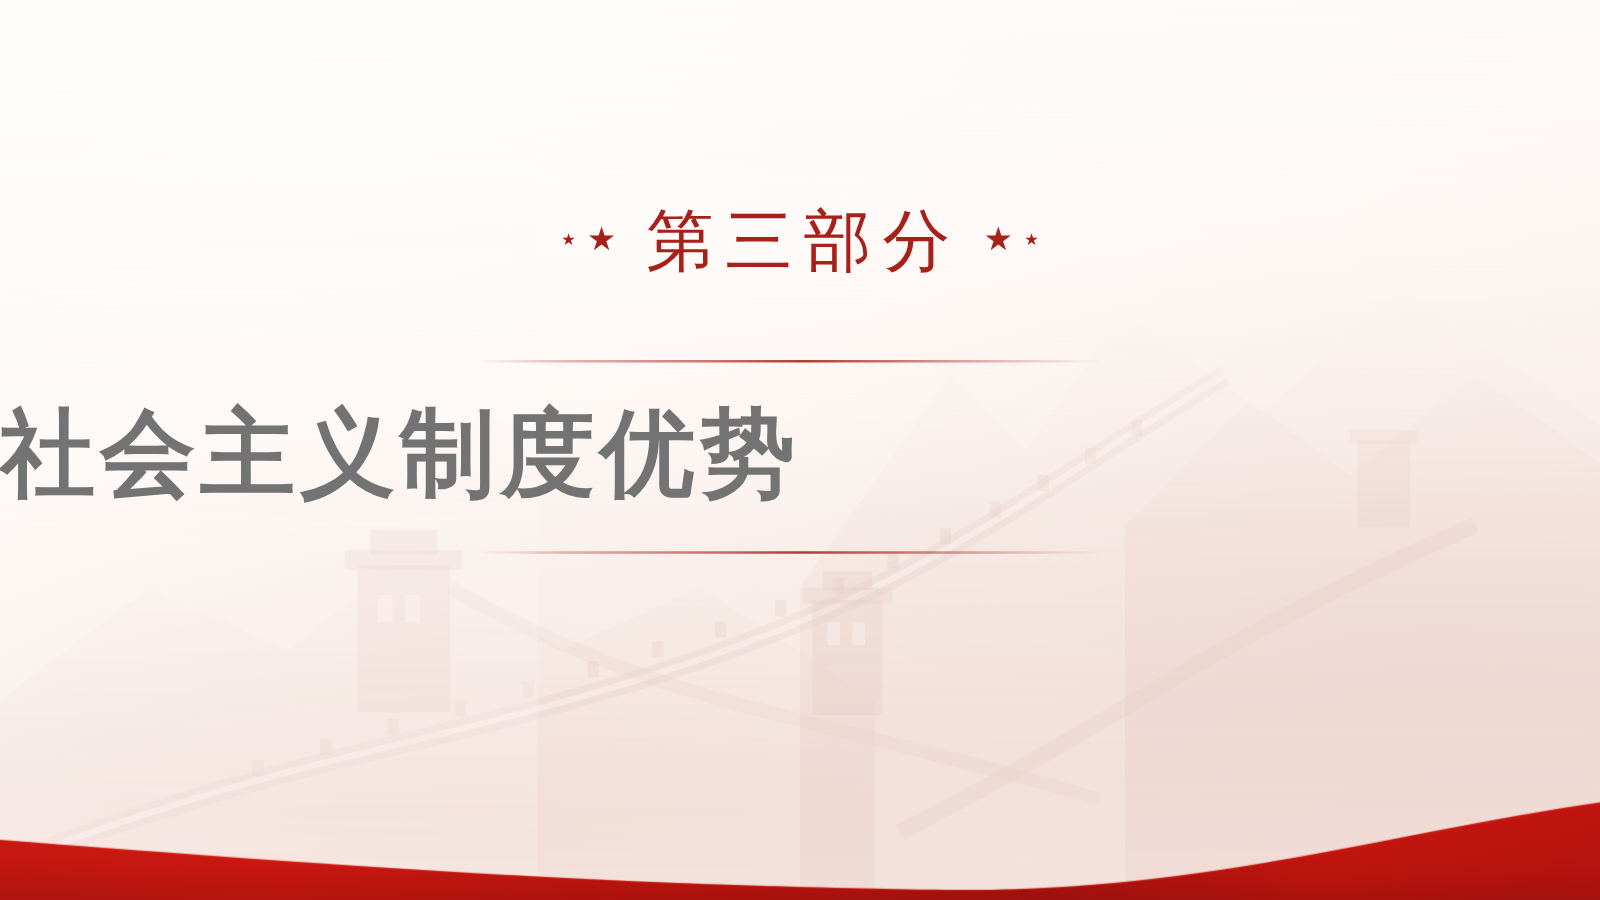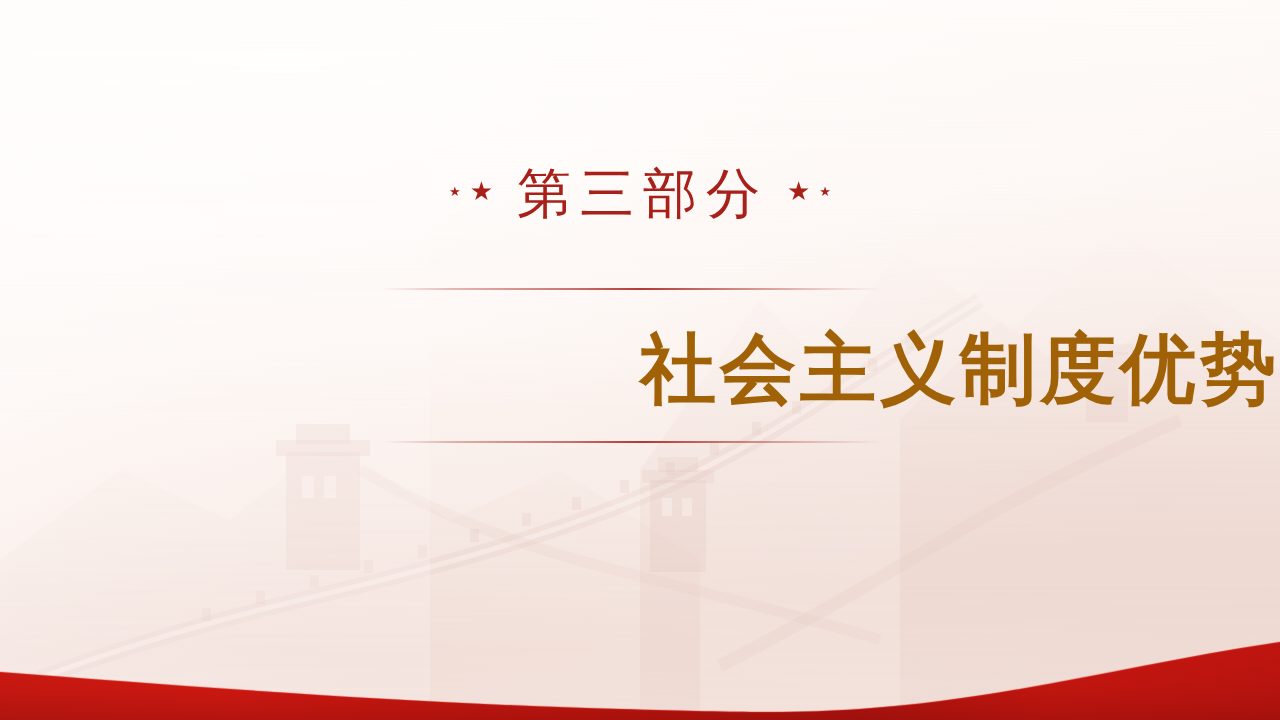--- a/index.html
+++ b/index.html
@@ -64,21 +64,21 @@
   }
   .star {
     color: #a8201a;
     line-height: 1;
     display: inline-block;
   }
   .star-sm { font-size: 13px; }
   .star-lg { font-size: 26px; }
 
   .section-label {
-    font-family: Liberation Sans, sans-serif;
+    font-family: Liberation Serif, serif;
     font-size: 54px;
     letter-spacing: 9px;
     color: #a8201a;
     line-height: 1;
     white-space: nowrap;
     padding-left: 6px;
   }
 
   
   .rule {
@@ -97,27 +97,27 @@
   }
   .rule-top    { top: 288px; }
   .rule-bottom { top: 441px; }
 
   
   .main-title {
     position: absolute;
     left: 0;
     right: 0;
     top: 322px;
-    text-align: right;
-    font-family: Liberation Serif, serif;
+    text-align: left;
+    font-family: Liberation Mono, monospace;
     font-weight: bold;
     font-size: 76px;
     line-height: 94px;
     letter-spacing: 4px;
-    color: #a16207;
+    color: #737373;
     white-space: nowrap;
   }
 
   
   .wave {
     position: absolute;
     left: 0;
     bottom: 0;
     width: 1280px;
     height: 110px;

